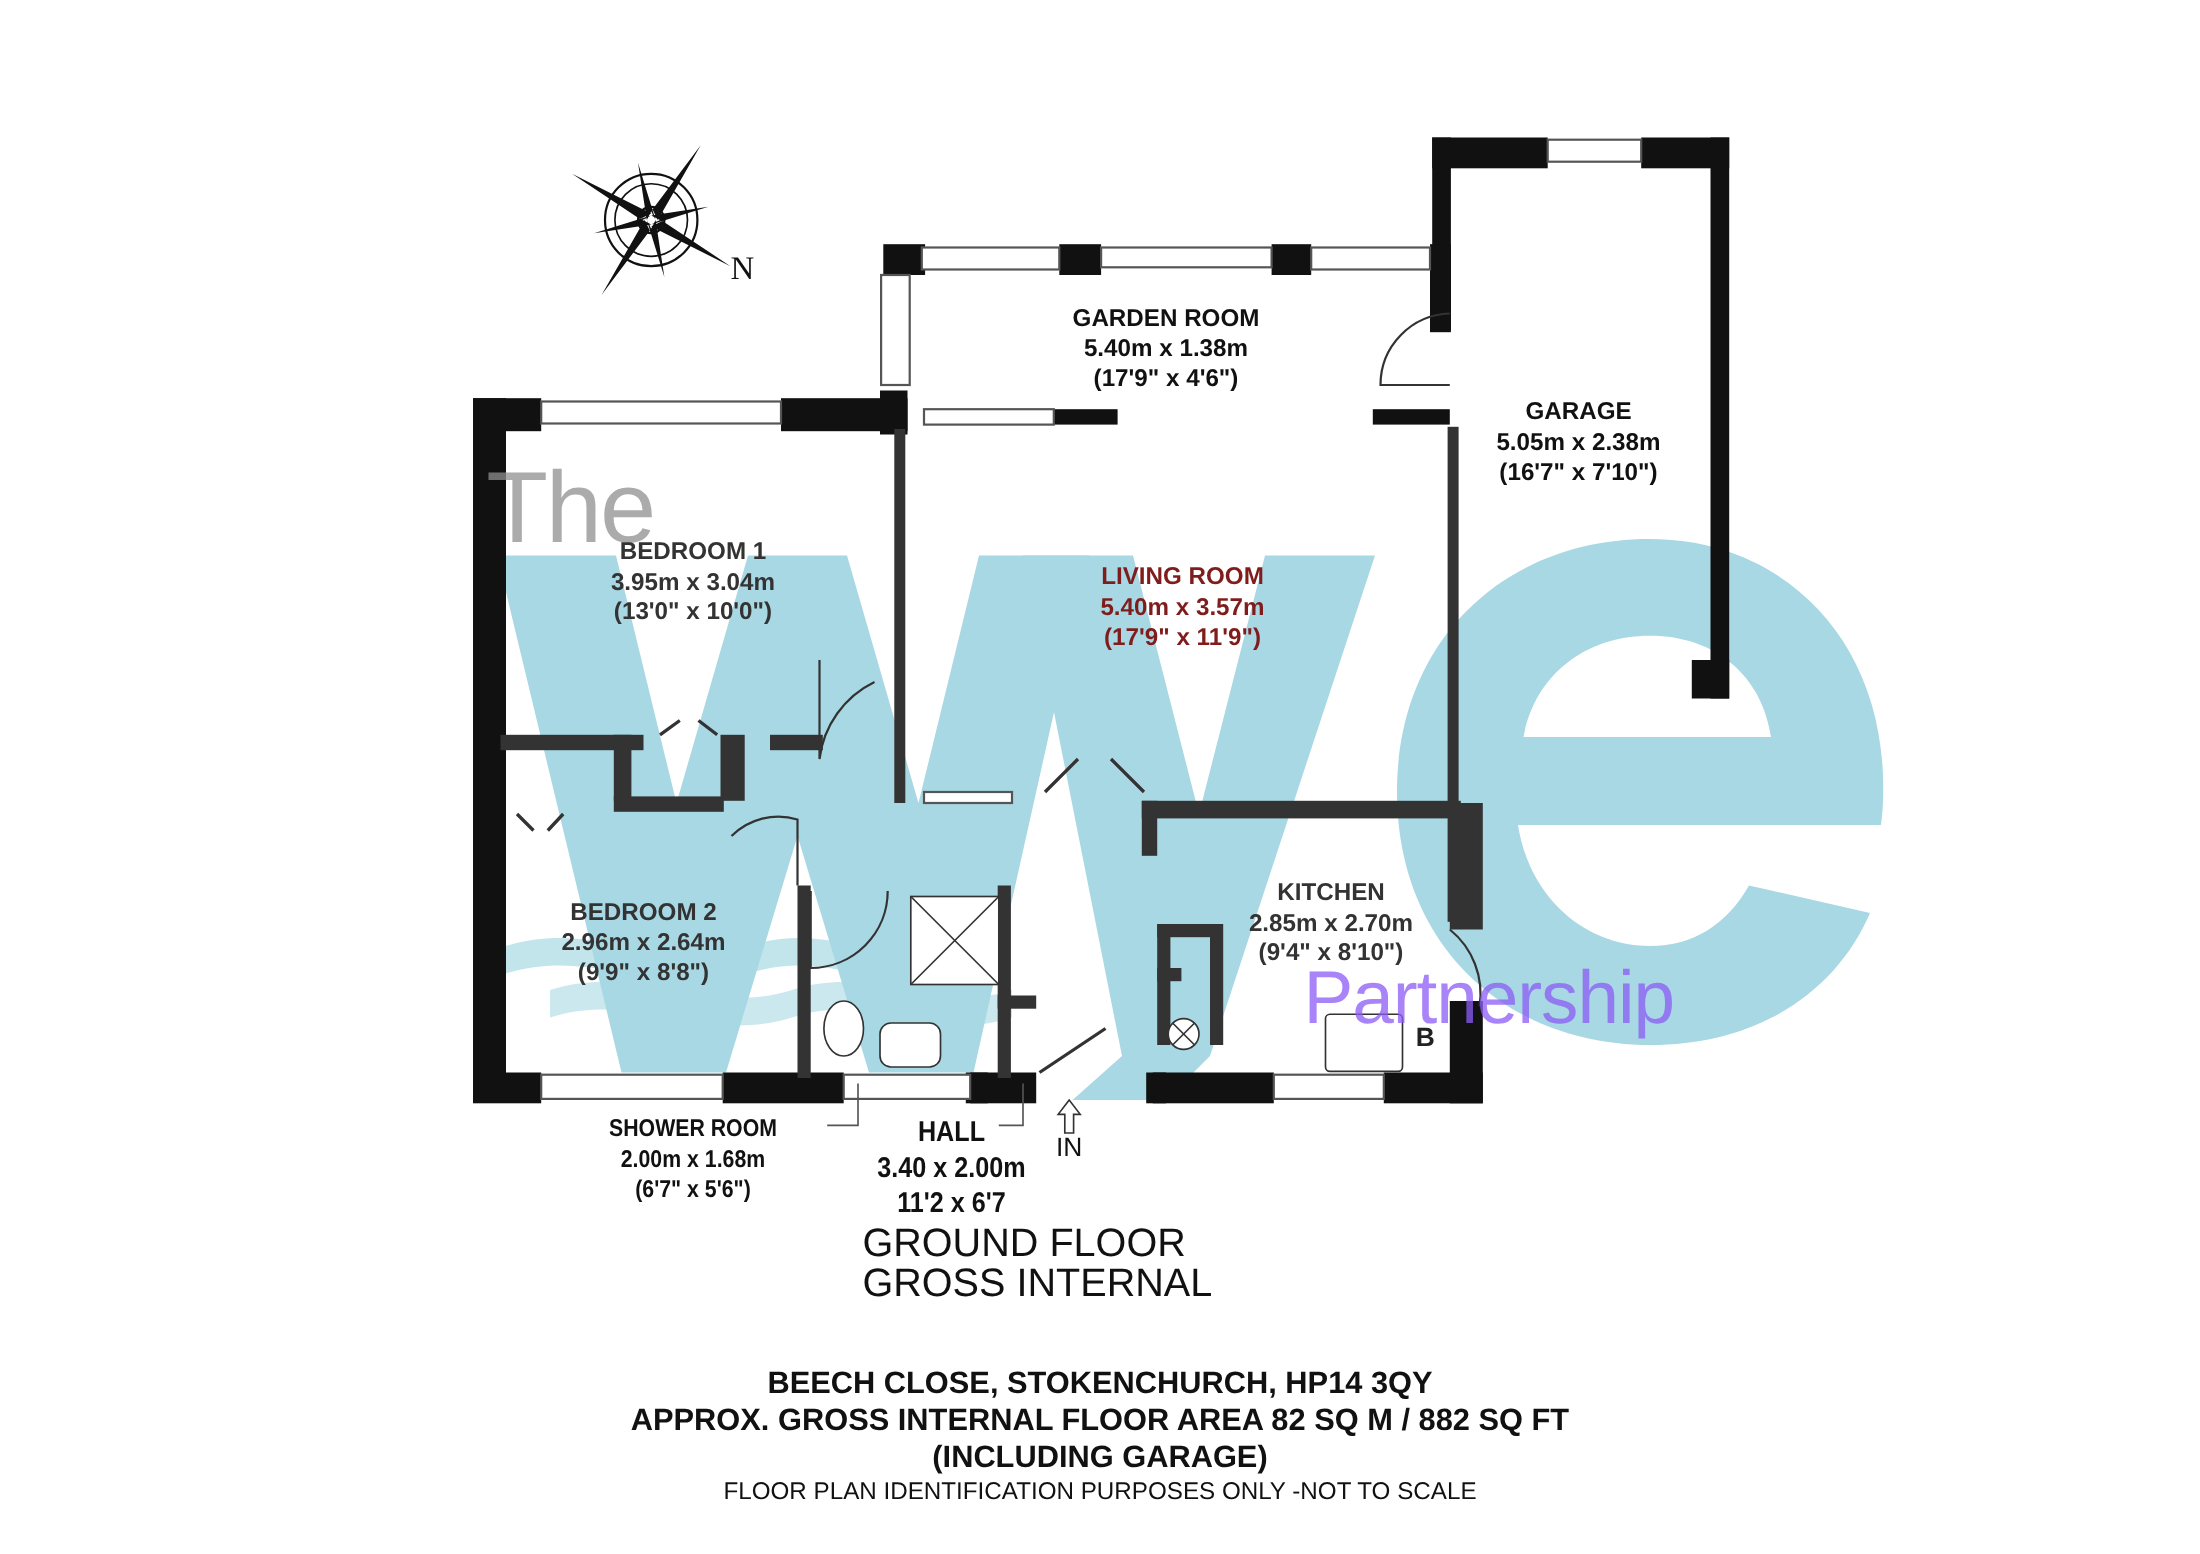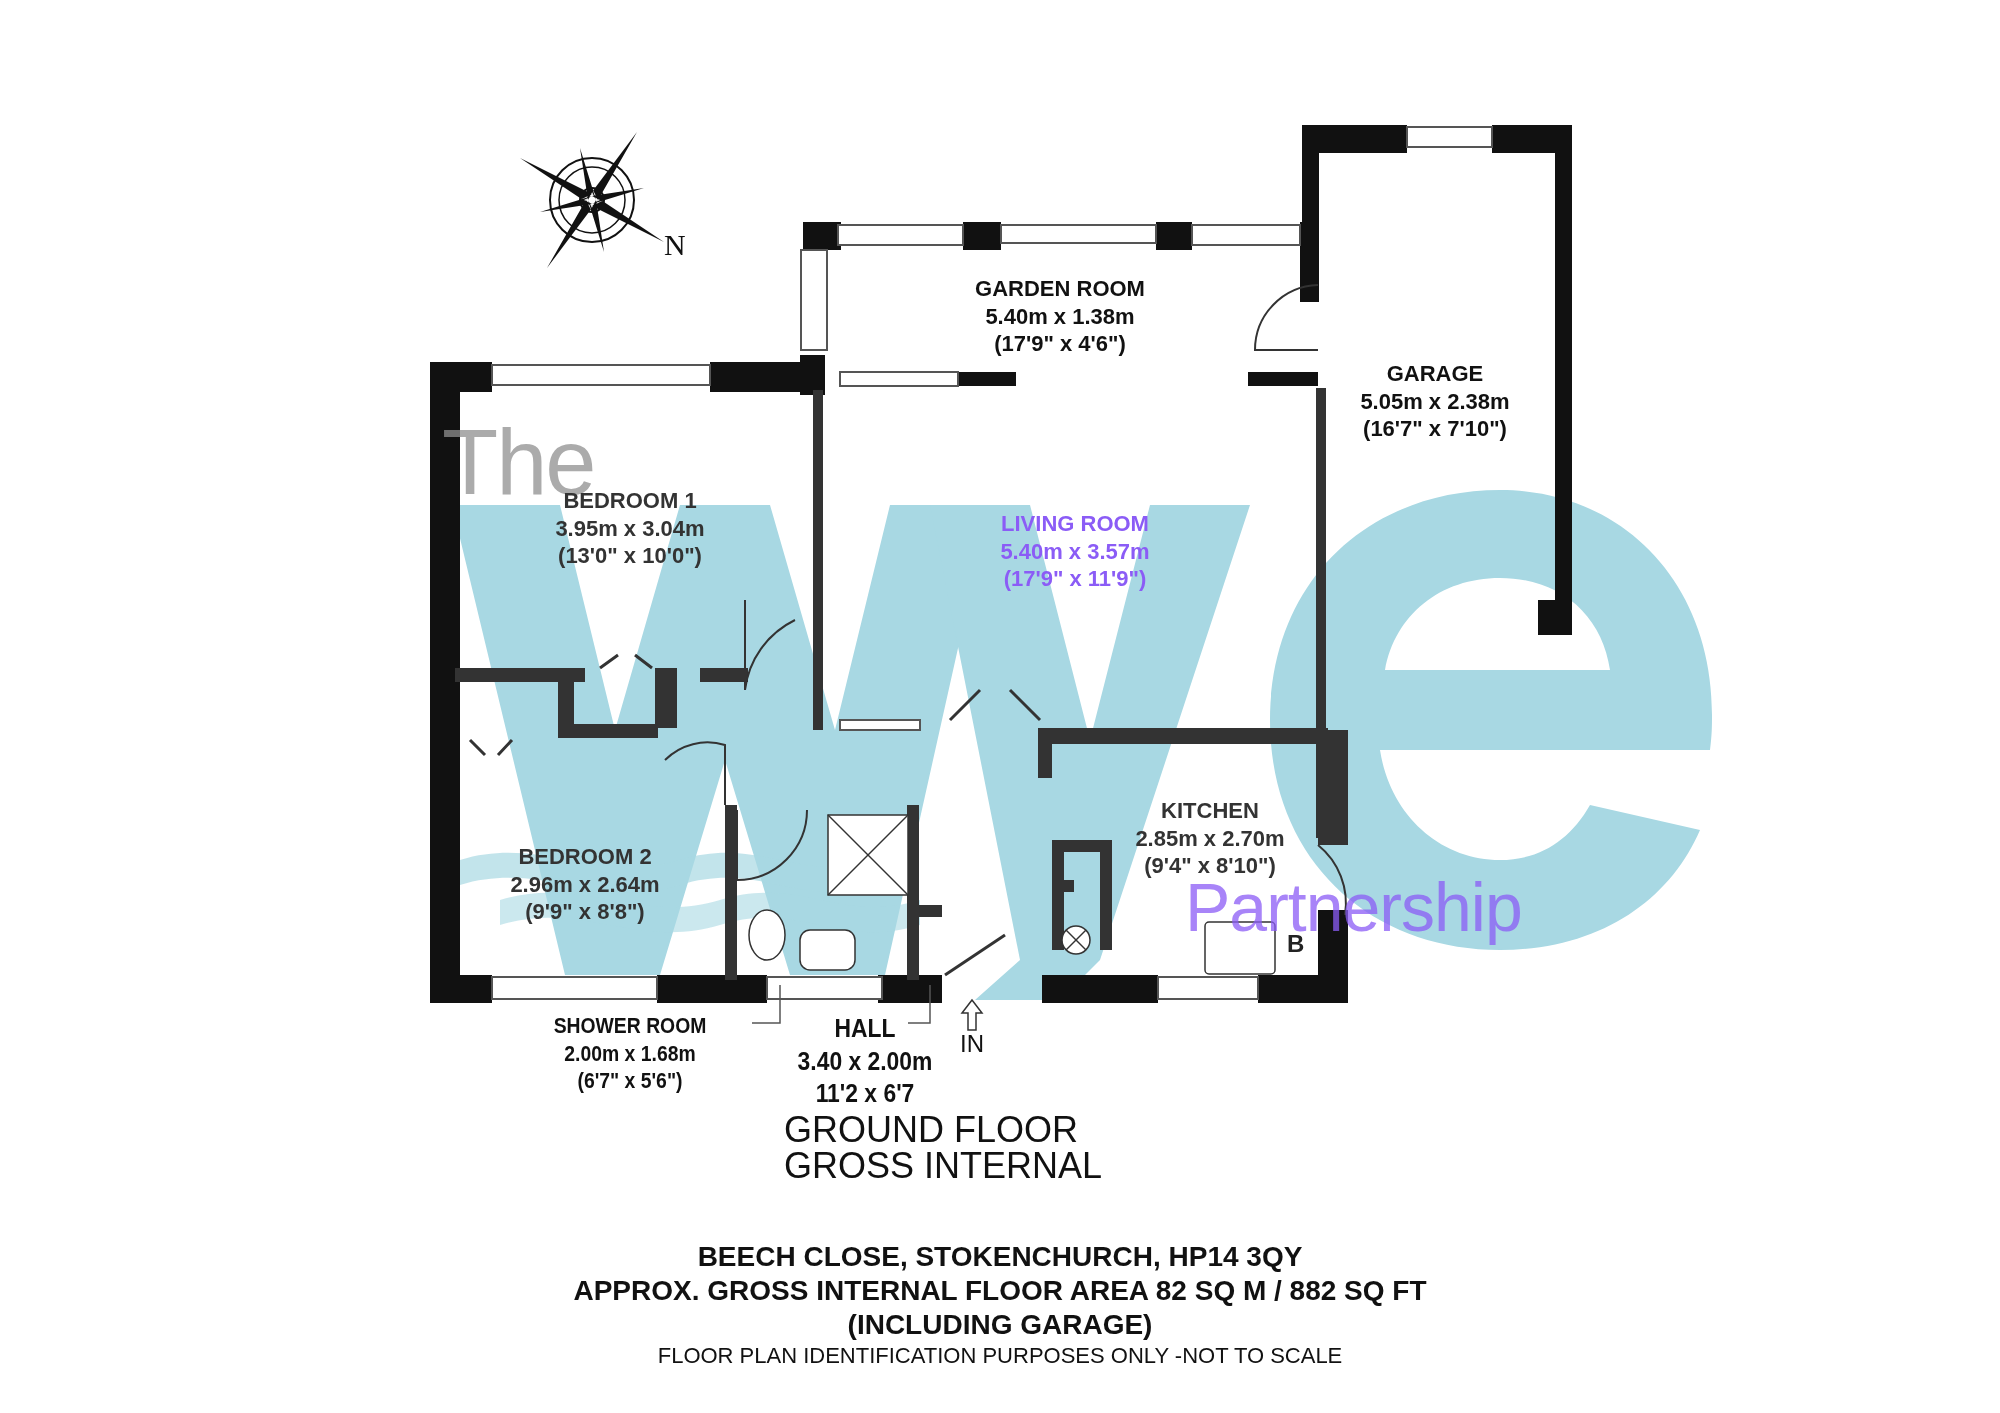--- a/index.html
+++ b/index.html
@@ -172,27 +172,27 @@
   <span class="d">5.05m x 2.38m</span>
   <span class="d">(16'7" x 7'10")</span>
 </div>
 
 <div class="lbl" style="left:530px; top:487px; width:200px; color:#333;">
   <span class="n">BEDROOM 1</span>
   <span class="d">3.95m x 3.04m</span>
   <span class="d">(13'0" x 10'0")</span>
 </div>
 
-<div class="lbl" style="left:975px; top:510px; width:200px; color:#8b5cf6;">
+<div class="lbl" style="left:975px; top:510px; width:200px; color:#7f1d1d;">
   <span class="n">LIVING ROOM</span>
   <span class="d">5.40m x 3.57m</span>
   <span class="d">(17'9" x 11'9")</span>
 </div>
 
-<div class="lbl" style="left:485px; top:815px; width:200px; color:#333;margin-top:28px;">
+<div class="lbl" style="left:485px; top:815px; width:200px; color:#333;">
   <span class="n">BEDROOM 2</span>
   <span class="d">2.96m x 2.64m</span>
   <span class="d">(9'9" x 8'8")</span>
 </div>
 
 <div class="lbl" style="left:1110px; top:797px; width:200px; color:#333;">
   <span class="n">KITCHEN</span>
   <span class="d">2.85m x 2.70m</span>
   <span class="d">(9'4" x 8'10")</span>
 </div>

